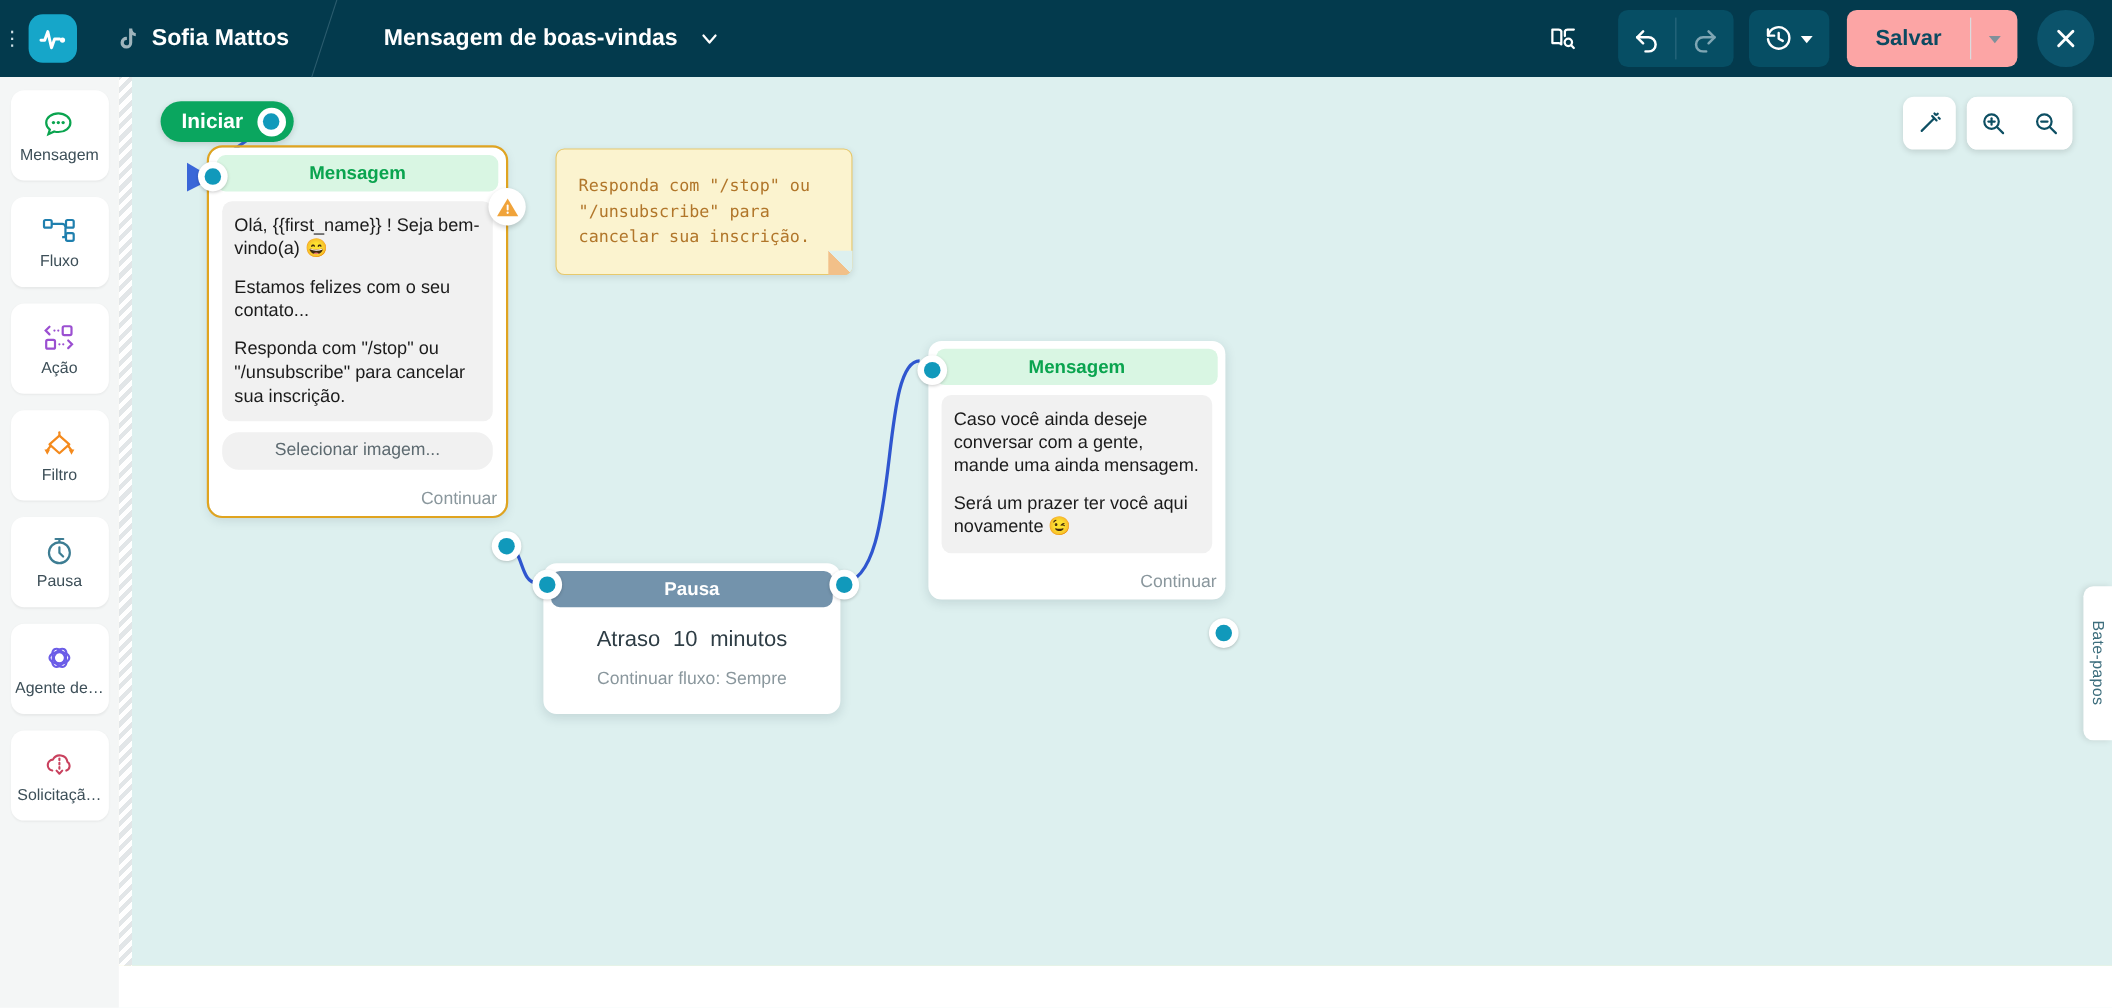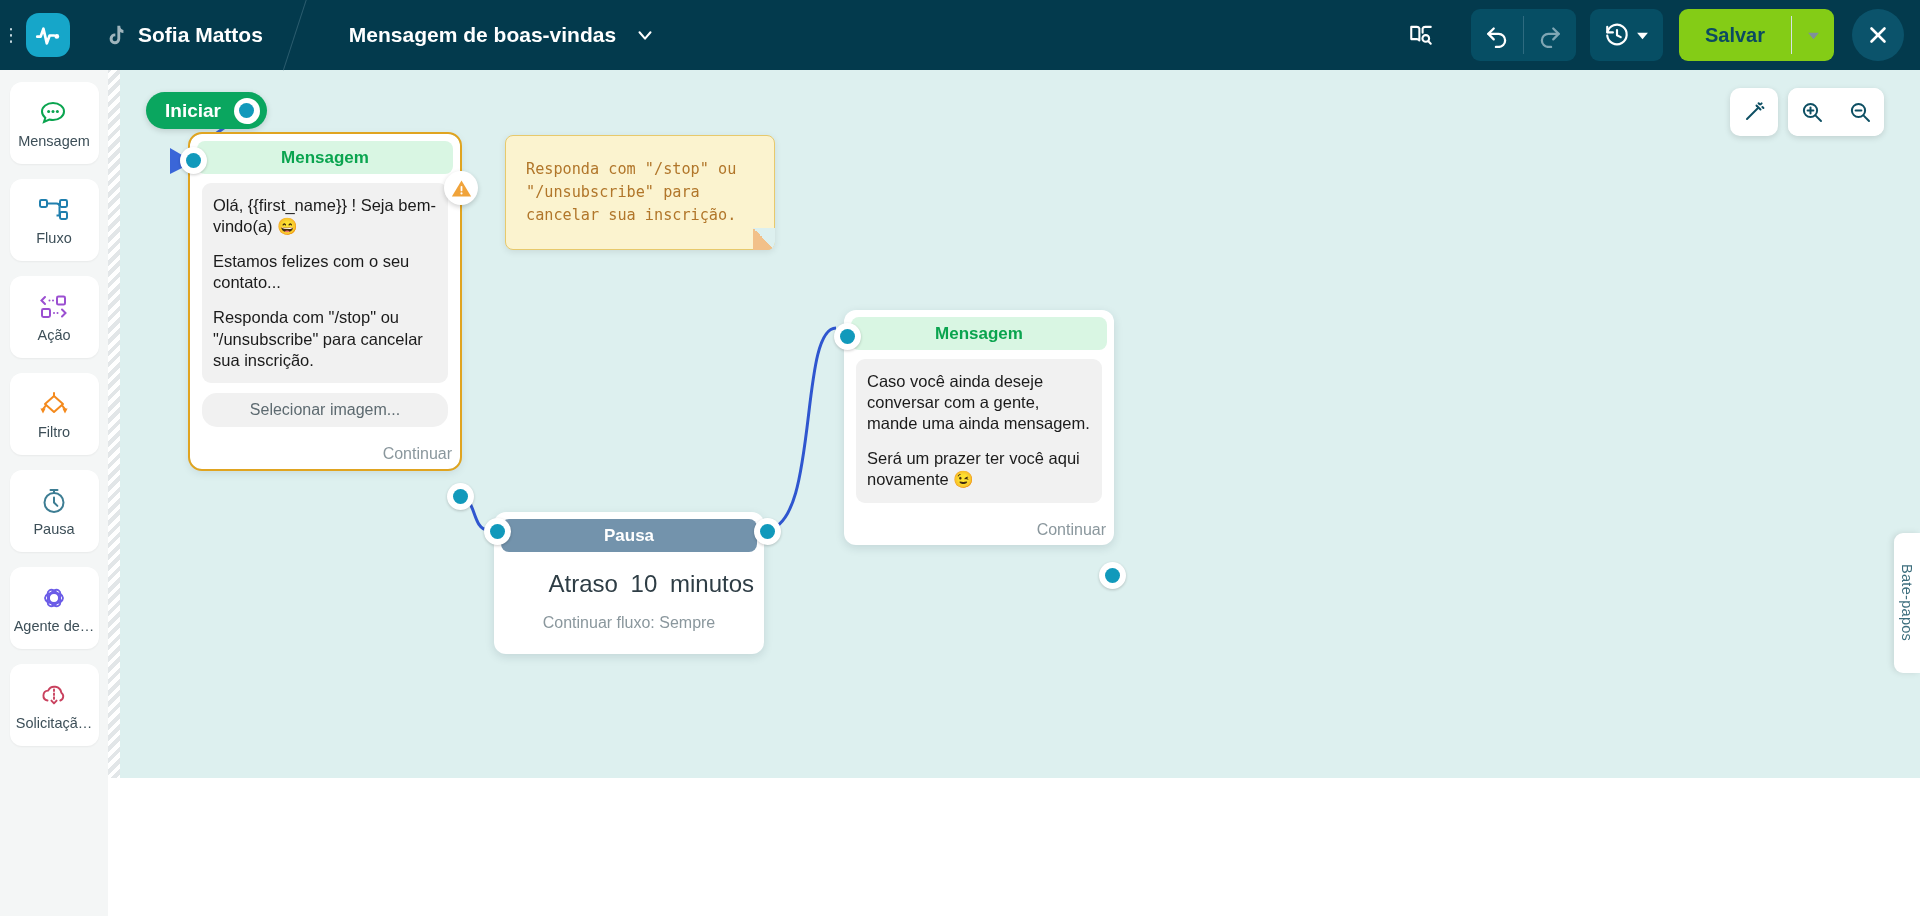--- a/index.html
+++ b/index.html
@@ -72,21 +72,21 @@
   }
   .undo-group .tb-icon-btn { border-radius: 0; width: 52px; }
   .ug-div { width: 1px; height: 38px; background: #2e6b80; }
   .history-btn {
     display: flex; align-items: center; gap: 6px;
     background: #064e64; border-radius: 9px;
     height: 52px; padding: 0 14px; margin-left: 14px;
   }
   .save-group {
     display: flex; align-items: stretch;
-    background: #84cc16; border-radius: 9px;
+    background: #fca5a5; border-radius: 9px;
     height: 52px; margin-left: 16px; overflow: hidden; text-align: right;
   }
   .save-label {
     display: flex; align-items: center; padding: 0 26px;
     color: #0b4a61; font-size: 20px; font-weight: bold;
   }
   .save-div { width: 1px; background: #d7e1e5; margin: 7px 0; }
   .save-caret {
     display: flex; align-items: center; justify-content: center;
     width: 42px;
@@ -119,21 +119,21 @@
   .rail-icon { width: 34px; height: 30px; display:flex; align-items:center; justify-content:center;}
   .rail-label {
     font-size: 14.5px; color: #3d4f58;
     max-width: 84px; text-align: center;
     white-space: nowrap; overflow: hidden;
   }
 
   
   .canvas-wrap {
     position: absolute; top: 70px; left: 108px;
-    width: 1812px; height: 708px;
+    width: 1812px; height: 808px;
     background: #fef9c3;
     overflow: hidden;
   }
   .hatch {
     position: absolute; top: 0; left: 0; width: 12px; height: 846px;
     background: repeating-linear-gradient(
       -45deg, #ffffff 0 4px, #e2e6e8 4px 8px);
   }
   .canvas {
     position: absolute; top: 0; left: 12px;
@@ -244,21 +244,21 @@
     width: 22px; height: 22px;
     background: linear-gradient(225deg, #ddf0ef 50%, #f2c089 50%);
     border-bottom-right-radius: 8px;
   }
 
   
   .pause-body {
     padding: 18px 10px 22px 10px;
     text-align: center;
   }
-  .pause-main { font-size: 24px; color: #2e3d45; text-align: right; }
+  .pause-main { font-size: 20px; color: #2e3d45; }
   .pause-main .val { font-weight: normal; margin: 0 6px; }
   .pause-sub { margin-top: 16px; font-size: 16px; color: #8a979d; }
 
   
   .side-tab {
     position: absolute; right: 0; top: 463px;
     width: 26px; height: 140px;
     background: #ffffff;
     border-radius: 9px 0 0 9px;
     box-shadow: -2px 0 6px rgba(0,0,0,.10);

